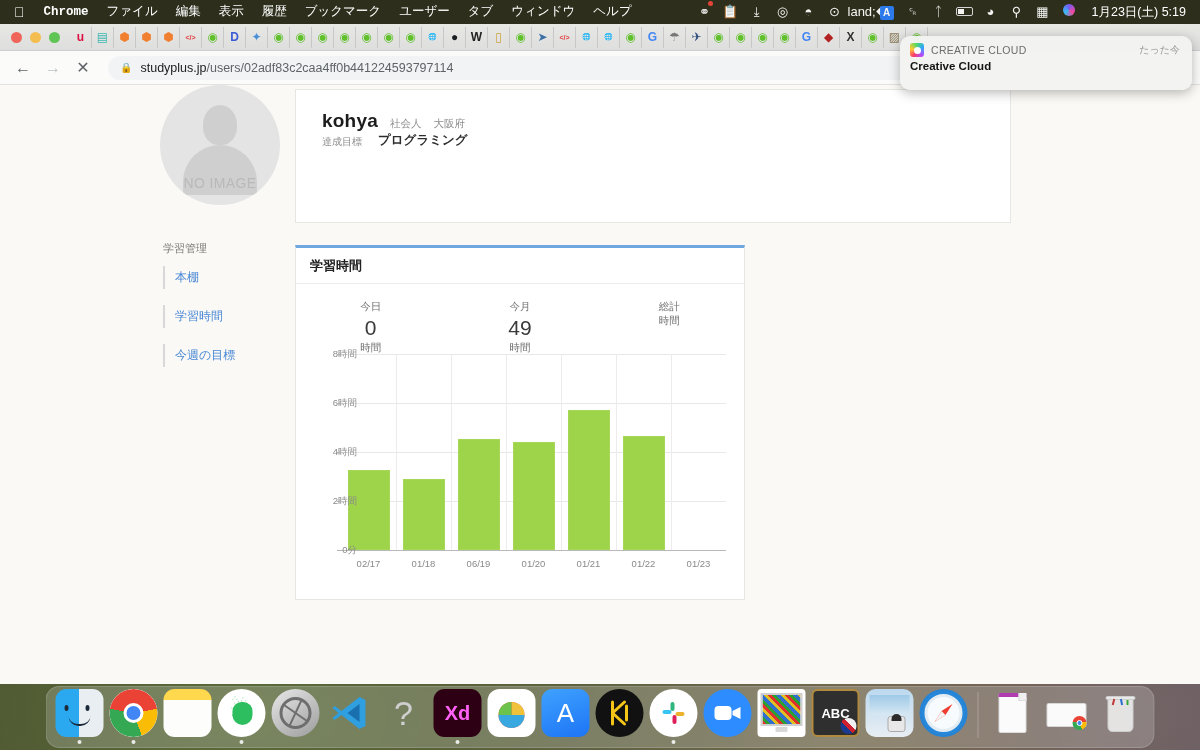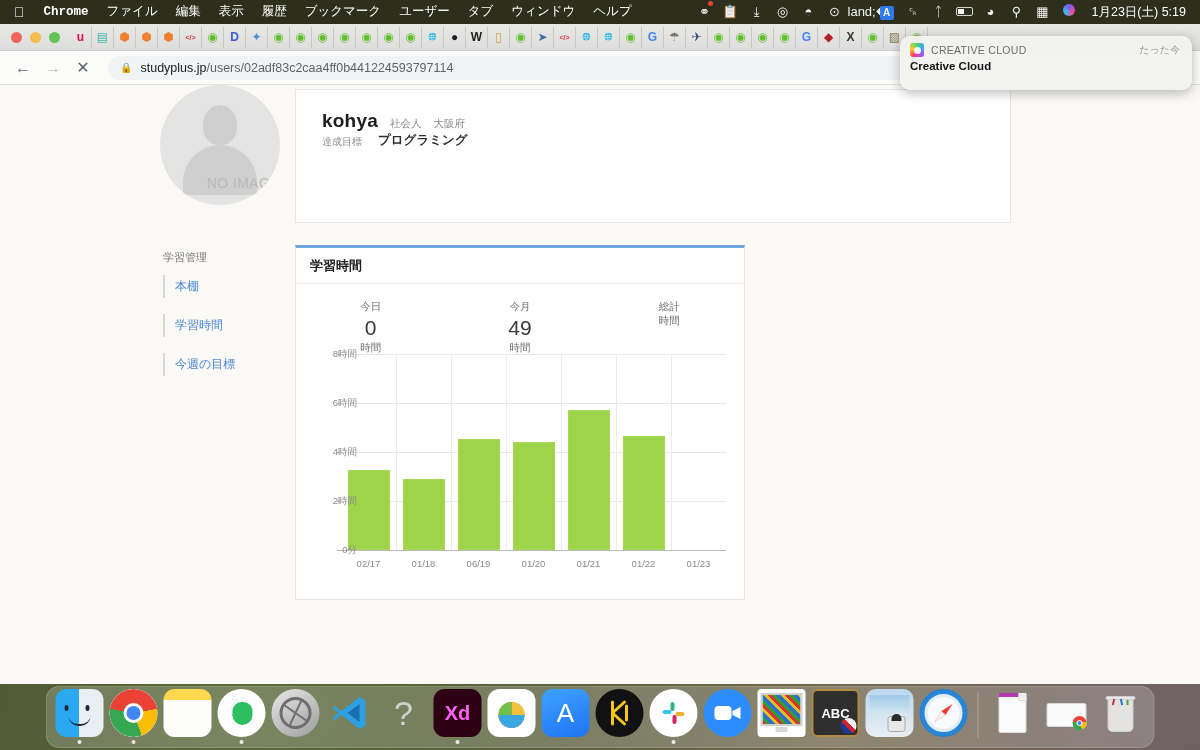--- a/index.html
+++ b/index.html
@@ -109,33 +109,33 @@
   }
   #avatar .head {
     position: absolute; left: 50%; top: 20px; transform: translateX(-50%);
     width: 34px; height: 40px; border-radius: 50% 50% 45% 45%; background: #cfcfcf;
   }
   #avatar .body {
     position: absolute; left: 50%; top: 60px; transform: translateX(-50%);
     width: 74px; height: 50px; border-radius: 38px 38px 0 0; background: #cfcfcf;
   }
   #avatar .noimg {
-    position: absolute; left: 0; right: 0; bottom: 14px; text-align: right;
+    position: absolute; left: 0; right: 0; bottom: 14px; text-align: center;
     color: #b9b9b9; font-size: 14px; letter-spacing: 0.4px;
   }
   #profile-info { padding: 20px 0 0 26px; }
   .name-row { display: flex; align-items: baseline; gap: 12px; }
   #uname { font-size: 19px; font-weight: bold; color: #1c1c1c; letter-spacing: .2px;}
   .meta { font-size: 10.5px; color: #8d8d8d; }
   .goal-row { display: flex; align-items: flex-end; gap: 16px; }
   .goal-label { font-size: 10px; color: #8d8d8d; }
   .goal-value { font-size: 12.5px; color: #2d2d2d; font-weight: 600; }
 
   
-  #sidebar { position: absolute; left: 163px; top: 165px; width: 120px; }
+  #sidebar { position: absolute; left: 163px; top: 156px; width: 120px; }
   #sb-title { font-size: 11px; color: #7b7b7b; margin-bottom: 10px; }
   .sb-item {
     border-left: 2px solid #d8d8d8; padding: 3px 0 3px 10px; margin-bottom: 16px;
     font-size: 12px; color: #4a88d6;
   }
 
   
   #study-card {
     position: absolute; left: 295px; top: 160px; width: 450px; height: 355px;
     border-top: 3px solid #6ea8e0;

